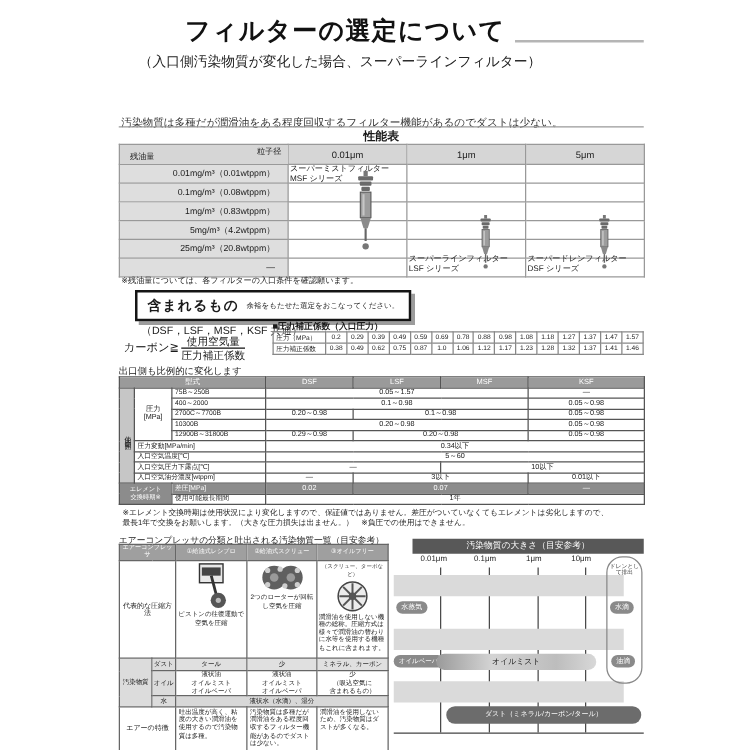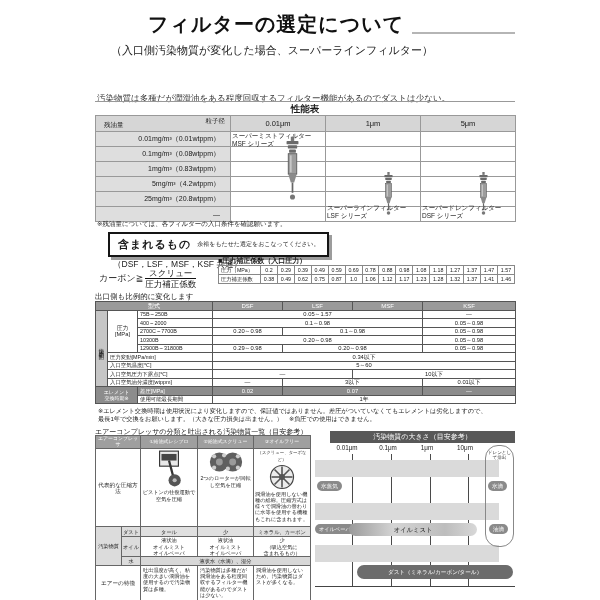--- a/index.html
+++ b/index.html
@@ -215,21 +215,21 @@
 <div class="abs" id="perf-note">※残油量については、各フィルターの入口条件を確認願います。</div>
 
 <div class="abs" id="sel-box">
   <span class="bt">含まれるもの</span>
   <span class="bn">余裕をもたせた選定をおこなってください。</span>
 </div>
 <div class="abs" id="sel-common">（DSF，LSF，MSF，KSF 共通）</div>
 <div class="abs" id="formula">
   <span>カーボン≧</span>
   <span class="frac">
-    <span class="num" style="display:block;">スクリュー</span>
+    <span class="num" style="display:block;">使用空気量</span>
     <span style="display:block;">圧力補正係数</span>
   </span>
 </div>
 <div class="abs" id="pt-title">■圧力補正係数（入口圧力）</div>
 <table class="abs" id="pt-table">
   <colgroup>
       <col style="width:42px">
       <col>
       <col>
       <col>

